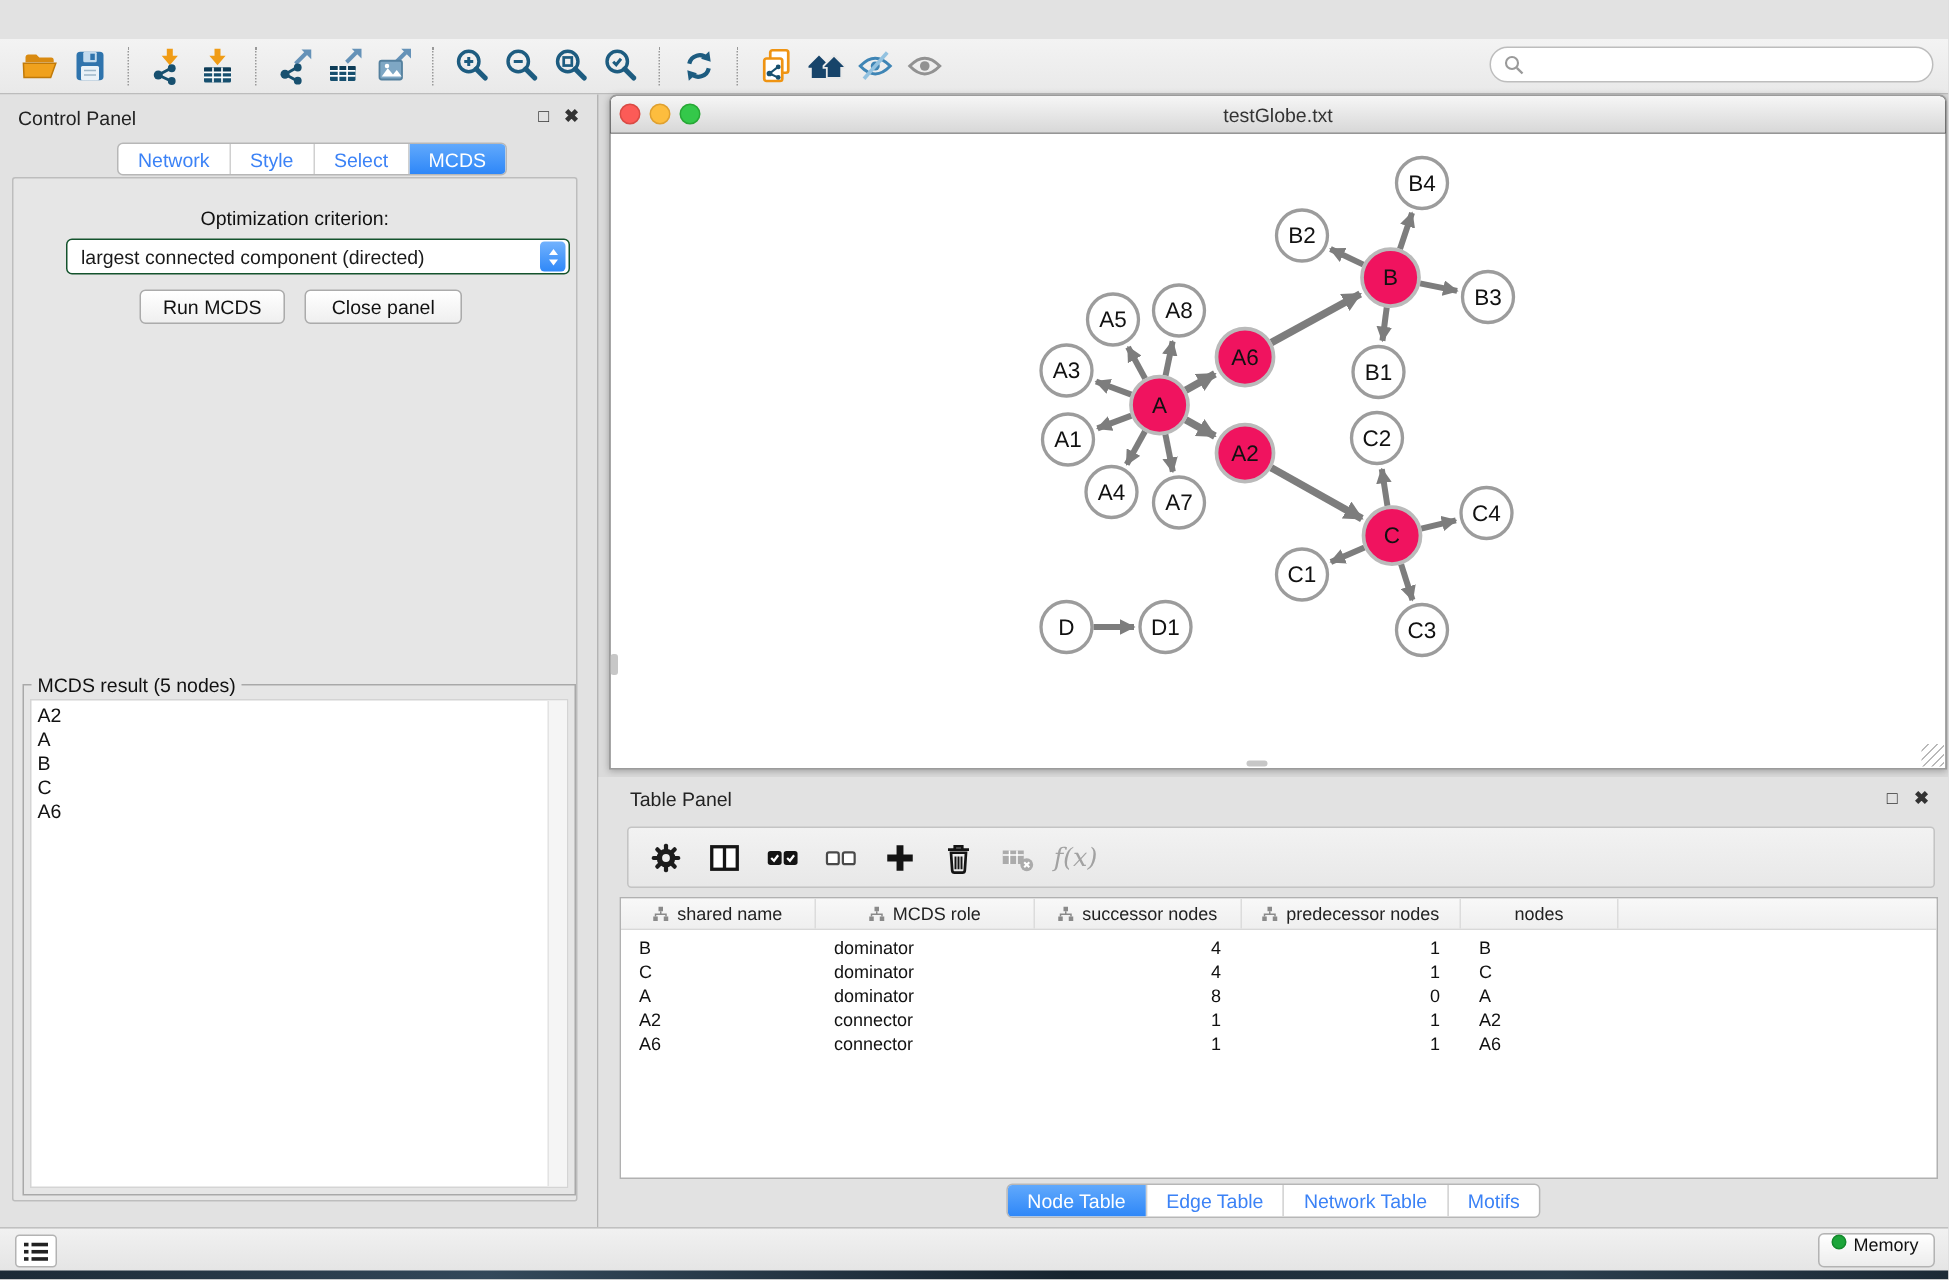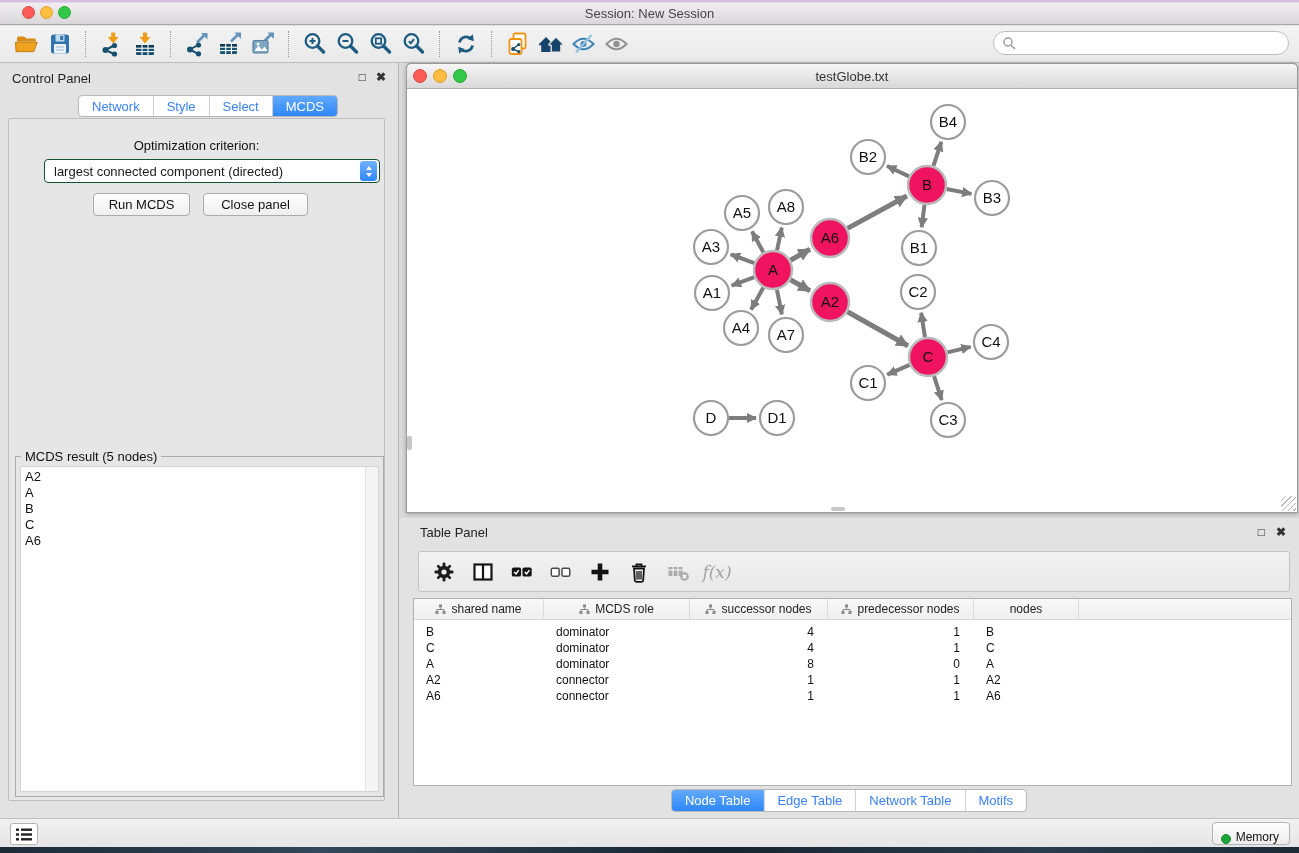--- a/index.html
+++ b/index.html
@@ -91,36 +91,30 @@
   .tr { display:flex; height:16px; line-height:16px; }
   .td { padding-left:12px; color:#111; overflow:hidden; white-space:nowrap; }
   .td.num { text-align:right; padding-left:0; padding-right:14px; }
   .tp-tabs { position:absolute; left:50%; transform:translateX(-50%); top:271px; height:23px; }
   .tp-tabs .tab { line-height:22px; }
 
   
   .status-bar { position:absolute; left:0; top:818px; width:100%; height:29px; background:linear-gradient(#f1f1f1,#e5e5e5); border-top:1px solid #c0c0c0; }
   .list-btn { position:absolute; left:10px; top:4px; width:28px; height:22px; background:#fff; border:1px solid #b3b3b3; border-radius:3px; display:flex; align-items:center; justify-content:center; }
   .memory-btn { position:absolute; right:9px; top:3px; height:23px; padding:0 10px 0 8px; background:linear-gradient(#ffffff,#ececec);
-    border:1px solid #b3b3b3; border-radius:4px; display:flex; align-items:flex-end; gap:5px; font-size:12px; color:#111; }
+    border:1px solid #b3b3b3; border-radius:4px; display:flex; align-items:flex-start; gap:5px; font-size:12px; color:#111; }
   .memory-dot { width:10px; height:10px; border-radius:50%; background:#1ca53a; border:1px solid #148a2d; }
   .desktop-strip { position:absolute; left:0; bottom:0; width:100%; height:6px;
     background:linear-gradient(90deg,#1c2a36,#33485a 25%,#17242f 55%,#2a3d4c 80%,#1c2a36); }
 </style>
 </head>
 <body>
 
 <div class="screen">
 
-  <div class="titlebar">
-    <span class="tl red"></span>
-    <span class="tl yellow"></span>
-    <span class="tl green"></span>
-    <div class="title-text">Session: New Session</div>
-  </div>
 
   <div class="toolbar">
     <div class="tb-btn">
       <svg width="26" height="26" viewBox="0 0 26 26">
           <path d="M3 7.2 c0-1 .8-1.8 1.8-1.8 h5.4 l2 2 h8 c1 0 1.6.7 1.6 1.6 v1.5 H3 z" fill="#d98a10"></path>
           <path d="M1.6 11.2 h21.6 l-3.4 9.4 H2 z" fill="#f0a11d" stroke="#c07a0a" stroke-width="1"></path>
         </svg>
     </div>
     <div class="tb-btn">
       <svg width="26" height="26" viewBox="0 0 26 26">

